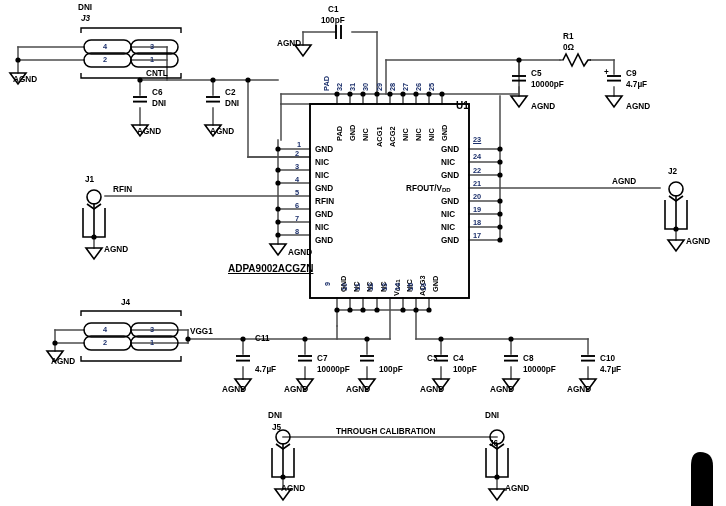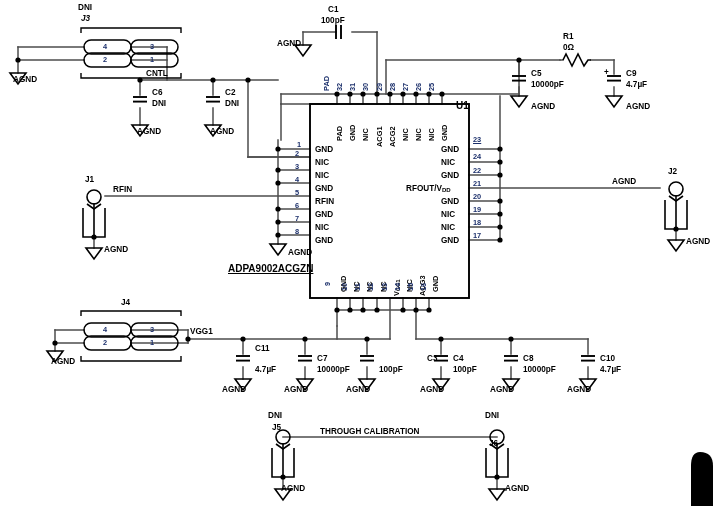--- a/index.html
+++ b/index.html
@@ -314,41 +314,41 @@
   <div class="lbl f8" style="left:563px;top:33px;">R1</div>
   <div class="lbl f8" style="left:563px;top:44px;">0Ω</div>
 
   <div class="lbl f8" style="left:531px;top:70px;">C5</div>
   <div class="lbl f8" style="left:531px;top:81px;">10000pF</div>
 
   <div class="lbl f8" style="left:626px;top:70px;">C9</div>
   <div class="lbl f8" style="left:626px;top:81px;">4.7µF</div>
   <div class="lbl f8" style="left:604px;top:69px;">+</div>
 
-  <div class="lbl f8" style="left:255px;top:345px;text-align:right;">C11</div>
+  <div class="lbl f8" style="left:255px;top:335px;text-align:right;">C11</div>
   <div class="lbl f8" style="left:255px;top:366px;">4.7µF</div>
   <div class="lbl f8" style="left:317px;top:355px;">C7</div>
   <div class="lbl f8" style="left:317px;top:366px;">10000pF</div>
   <div class="lbl f8" style="left:379px;top:355px;margin-left:48px;">C3</div>
   <div class="lbl f8" style="left:379px;top:366px;">100pF</div>
   <div class="lbl f8" style="left:453px;top:355px;">C4</div>
   <div class="lbl f8" style="left:453px;top:366px;">100pF</div>
   <div class="lbl f8" style="left:523px;top:355px;">C8</div>
   <div class="lbl f8" style="left:523px;top:366px;">10000pF</div>
   <div class="lbl f8" style="left:600px;top:355px;">C10</div>
   <div class="lbl f8" style="left:600px;top:366px;">4.7µF</div>
 
   <div class="lbl f8" style="left:85px;top:176px;">J1</div>
   <div class="lbl f8" style="left:668px;top:168px;text-align:right;">J2</div>
 
   <div class="lbl f8" style="left:268px;top:412px;">DNI</div>
   <div class="lbl f8" style="left:272px;top:424px;">J5</div>
   <div class="lbl f8" style="left:485px;top:412px;">DNI</div>
   <div class="lbl f8" style="left:489px;top:424px;margin-top:16px;">J6</div>
-  <div class="lbl f8" style="left:320px;top:428px;">THROUGH CALIBRATION</div>
+  <div class="lbl f8" style="left:336px;top:428px;">THROUGH CALIBRATION</div>
 
   <div class="lbl f10" style="left:456px;top:101px;">U1</div>
   <div class="lbl f9" style="left:228px;top:264px;">ADPA9002ACGZN</div>
 
   <div class="pinnum rot" style="left:322px;top:91px;">PAD</div>
   <div class="pinnum rot" style="left:335px;top:91px;">32</div>
   <div class="pinnum rot" style="left:348px;top:91px;">31</div>
   <div class="pinnum rot" style="left:361px;top:91px;">30</div>
   <div class="pinnum rot" style="left:375px;top:91px;">29</div>
   <div class="pinnum rot" style="left:388px;top:91px;">28</div>

